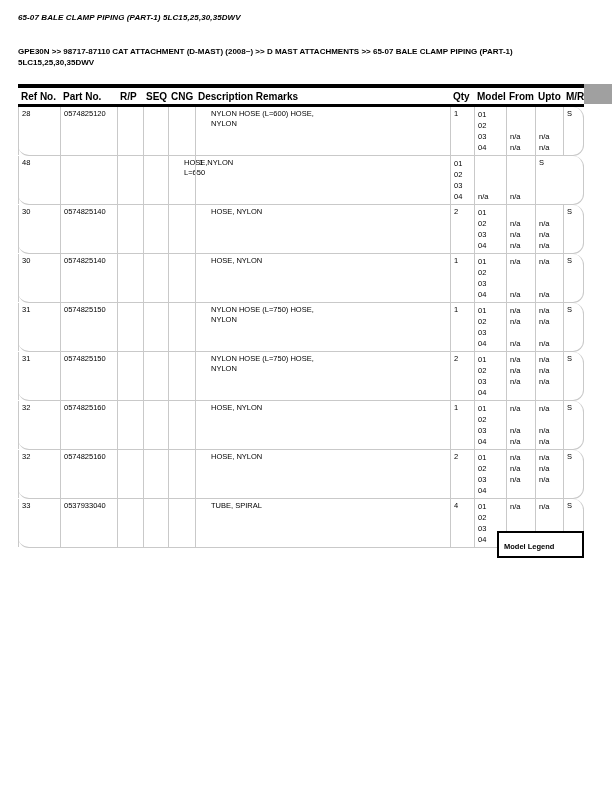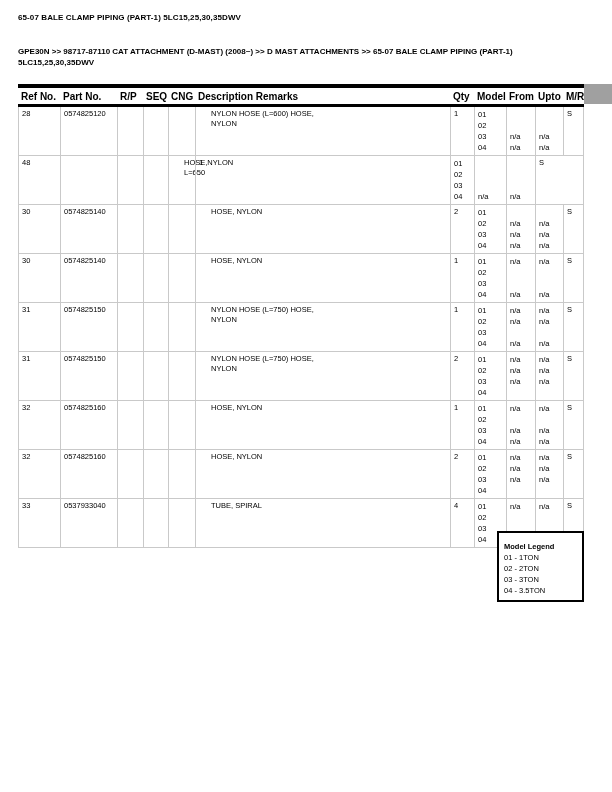--- a/index.html
+++ b/index.html
@@ -1,27 +1,27 @@
 <!DOCTYPE html>
 <html><head>
 <meta charset="utf-8">
 <style>
   * { margin:0; padding:0; box-sizing:border-box; }
   html,body { background:#fff; }
   .page {
     position:relative; width:612px; height:792px; background:#ffffff;
     font-family:"Liberation Sans", sans-serif; color:#000; overflow:hidden;
   }
-  .title { position:absolute; left:18px; top:13px; font-size:8px; font-weight:bold; letter-spacing:.1px; }
+  .title { position:absolute; left:18px; top:13px; font-size:8px; font-weight:bold; letter-spacing:.1px;font-style:italic; }
   .breadcrumb { position:absolute; left:18px; top:46px; width:566px; font-size:8px; font-weight:bold; line-height:11px; }
   .table { position:absolute; left:18px; top:84px; width:566px; }
   .grid-row { display:grid; grid-template-columns:42px 57px 26px 25px 27px 255px 24px 32px 29px 28px 21px; }
   .thead { border-top:4px solid #000; border-bottom:3px solid #000; }
   .thead .cell { font-weight:bold; font-size:10px; padding:3px 3px 2px 3px; white-space:nowrap; overflow:hidden; }
-  .tbody .trow { border-bottom:1px solid #c9c9c9; border-right:1px solid #c9c9c9; min-height:46px; }
+  .tbody .trow { border-bottom:1px solid #c9c9c9; border-right:1px solid #c9c9c9; min-height:46px;border-radius:11px; }
   .tbody .cell { border-left:1px solid #c9c9c9; padding:2px 3px; font-size:7.5px; line-height:10px; vertical-align:top; }
   .tbody .cell .line { line-height:10px;margin-left:12px; }
   .mline { line-height:11px; min-height:11px; white-space:pre; }
   .head-stub { position:absolute; left:584px; top:84px; width:28px; height:20px; background:#a0a0a0; }
   .legend { position:absolute; left:497px; top:531px; width:87px; border:2px solid #000; padding:8px 5px 4px 5px; background:#fff; }
   .legend-title { font-weight:bold; font-size:7.5px; line-height:11px; }
   .legend-line { font-size:7.5px; line-height:11px; }
 </style>
 </head>
 <body>
@@ -327,21 +327,15 @@
           </div>
     <div class="cell">S</div>
   </div>
 </div>
   </div>
 
   <div class="head-stub"></div>
 
   <div class="legend">
     <div class="legend-title">Model Legend</div>
-    <div id="legend-items">
-        <div class="legend-line">01 - 1TON</div>
-        <div class="legend-line">02 - 2TON</div>
-        <div class="legend-line">03 - 3TON</div>
-        <div class="legend-line">04 - 3.5TON</div>
-      </div>
   </div>
 
 </div>
 
 </body></html>

